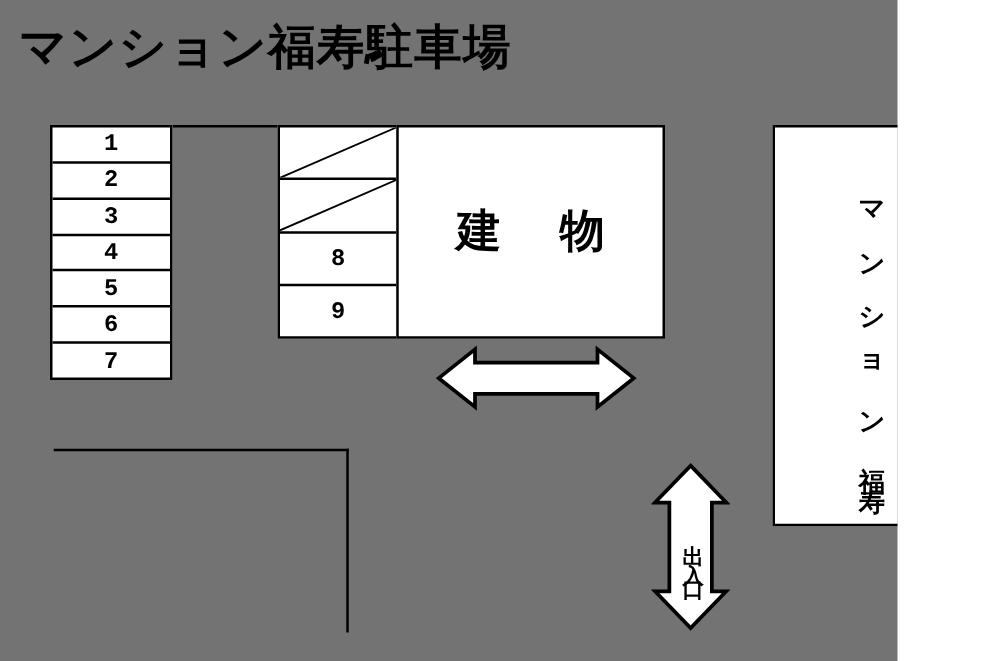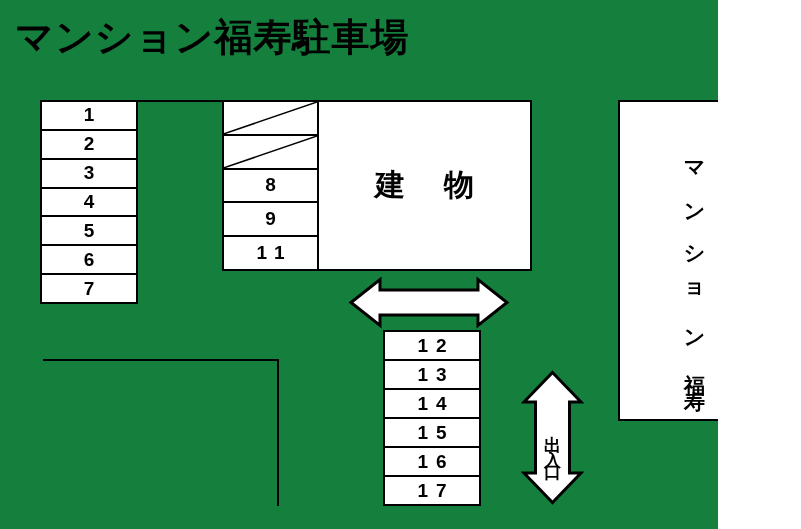--- a/index.html
+++ b/index.html
@@ -2,23 +2,23 @@
 <html><head>
 <meta charset="utf-8">
 <style>
   * { box-sizing: border-box; }
   html, body { margin: 0; padding: 0; }
   body { background: #ffffff; }
   .stage {
     position: relative;
     width: 718px;
     height: 529px;
-    background: #15803d;
+    background: #737373;
     color: #000000;
-    font-family: Liberation Sans, sans-serif;
+    font-family: Liberation Mono, monospace;
     overflow: hidden;
   }
   .title {
     position: absolute;
     left: 15px;
     top: 12px;
     font-size: 38px;
     font-weight: 700;
     letter-spacing: 1px;
     white-space: nowrap;
@@ -44,21 +44,21 @@
     position: absolute;
     left: 0; top: 0;
     width: 100%; height: 100%;
     display: block;
   }
   #leftCol  { left: 40px;  top: 100px; width: 98px;  height: 204px; }
   #midCol   { left: 222px; top: 100px; width: 97px;  height: 171px; }
   #building {
     left: 317px; top: 100px; width: 215px; height: 171px;
     display: flex; align-items: center; justify-content: center;
-    font-size: 30px; font-weight: 700;
+    font-size: 36px; font-weight: 700;
   }
   #building .bl { letter-spacing: 1.3em; margin-right: -1.3em; white-space: nowrap; }
   #lowerCol { left: 383px; top: 330px; width: 98px;  height: 176px; }
   #siteBox  {
     left: 618px; top: 100px; width: 153px; height: 321px;
     display: flex; align-items: center; justify-content: center;
   }
   .vtext {
     writing-mode: vertical-rl;
     text-orientation: upright;
@@ -128,55 +128,32 @@
       <svg class="diag">
           <line x1="0" y1="100%" x2="100%" y2="0" stroke="#000" stroke-width="1.5"></line>
         </svg>
     </div>
     <div class="cell">
         <span class="num">8</span>
       </div>
     <div class="cell">
         <span class="num">9</span>
       </div>
-    <div class="cell">
-        <span class="num">11</span>
-      </div>
   </div>
 
   <div class="box" id="building">
     <span class="bl">建物</span>
   </div>
 
   <div class="arrow-wrap" id="hArrow">
     <svg viewBox="0 0 162 53">
       <polygon points="3,26.5 32,3.5 32,14 130,14 130,3.5 159,26.5 130,49.5 130,39 32,39 32,49.5" fill="#ffffff" stroke="#000000" stroke-width="3" stroke-linejoin="miter"></polygon>
     </svg>
   </div>
 
-  <div class="box col" id="lowerCol">
-    <div class="cell">
-        <span class="num">12</span>
-      </div>
-    <div class="cell">
-        <span class="num">13</span>
-      </div>
-    <div class="cell">
-        <span class="num">14</span>
-      </div>
-    <div class="cell">
-        <span class="num">15</span>
-      </div>
-    <div class="cell">
-        <span class="num">16</span>
-      </div>
-    <div class="cell">
-        <span class="num">17</span>
-      </div>
-  </div>
 
   <div class="hline" id="roadH"></div>
   <div class="vline" id="roadV"></div>
 
   <div class="arrow-wrap" id="vArrow">
     <svg viewBox="0 0 63 135">
       <polygon points="31.5,2.5 60,32 48.5,32 48.5,103 60,103 31.5,132.5 3,103 14.5,103 14.5,32 3,32" fill="#ffffff" stroke="#000000" stroke-width="3" stroke-linejoin="miter"></polygon>
     </svg>
     <div class="vtext" id="entranceLabel">出入口</div>
   </div>

